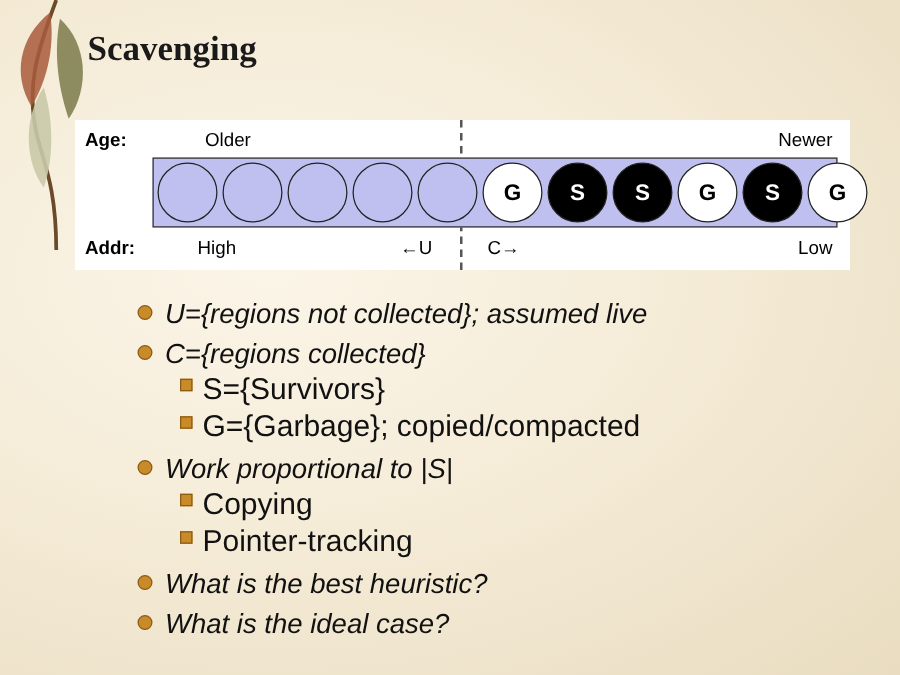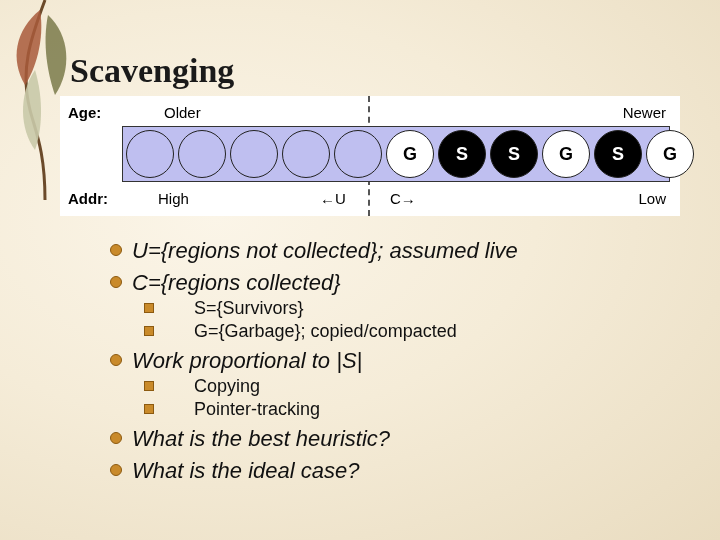--- a/index.html
+++ b/index.html
@@ -11,22 +11,22 @@
   }
   
   .leaf {
     position: absolute;
     top: 0; left: 10px;
     width: 70px; height: 210px;
     pointer-events: none;
   }
   .title {
     position: absolute;
-    top: 52px; left: 70px;
-    font-size: 34px;
+    top: 24px; left: 70px;
+    font-size: 28px;
     font-family: "Times New Roman", serif;
     color: #1a1a1a;
   }
   .diagram-wrap {
     position: absolute;
     top: 96px; left: 60px;
     width: 620px; height: 120px;
     background: #fff;
   }
   .row-labels .age-label,
@@ -81,21 +81,21 @@
     position: absolute;
     top: 232px; left: 110px;
     width: 560px;
     color: #111;
   }
   .b1 { display: flex; align-items: flex-start; margin-top: 6px; font-style: italic; }
   .b1 .dot { width: 12px; height: 12px; border-radius: 50%; background: #c98a2a; border: 1px solid #8c5a10; margin-top: 6px; margin-right: 10px; flex-shrink: 0;}
   .b1 .txt { font-size: 22px; }
   .b2 { display: flex; align-items: flex-start; margin-left: 34px; margin-top: 2px;}
   .b2 .dot { width: 10px; height: 10px; background: #c98a2a; border: 1px solid #8c5a10; margin-top: 5px; margin-right: 8px; flex-shrink:0;}
-  .b2 .txt { font-size: 18px; margin-left: 32px; }
+  .b2 .txt { font-size: 24px; }
 </style>
 </head>
 <body>
 
 <svg class="leaf" viewBox="0 0 70 210">
   <path d="M35 0 C 20 40 10 70 20 110 C 25 130 35 150 35 200" stroke="#6b4a2a" stroke-width="3" fill="none"></path>
   <path d="M30 10 C 5 30 0 60 15 85 C 25 70 35 40 30 10 Z" fill="#a85b3b" opacity="0.85"></path>
   <path d="M38 15 C 60 35 62 70 45 95 C 38 75 32 45 38 15 Z" fill="#7a7a4a" opacity="0.85"></path>
   <path d="M25 70 C 8 95 10 130 25 150 C 32 130 34 100 25 70 Z" fill="#c9c9a8" opacity="0.9"></path>
 </svg>

